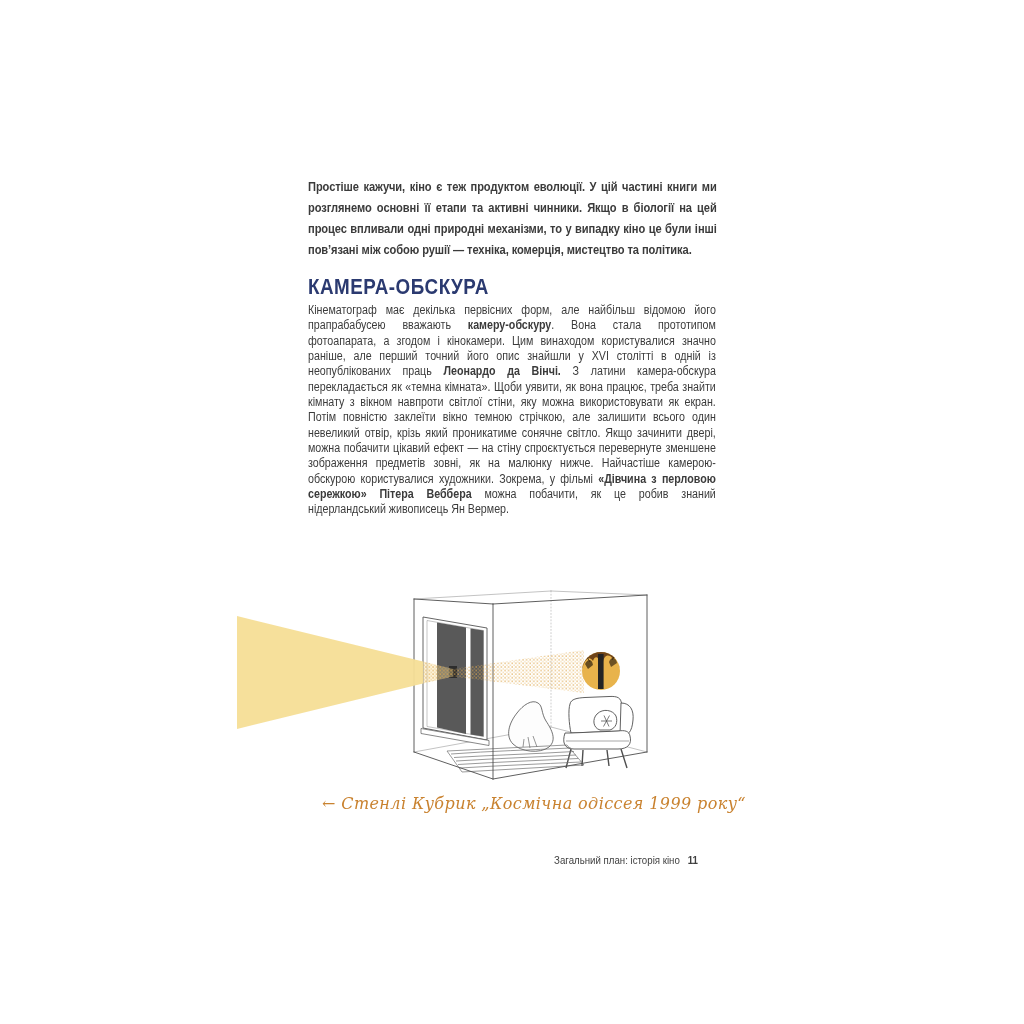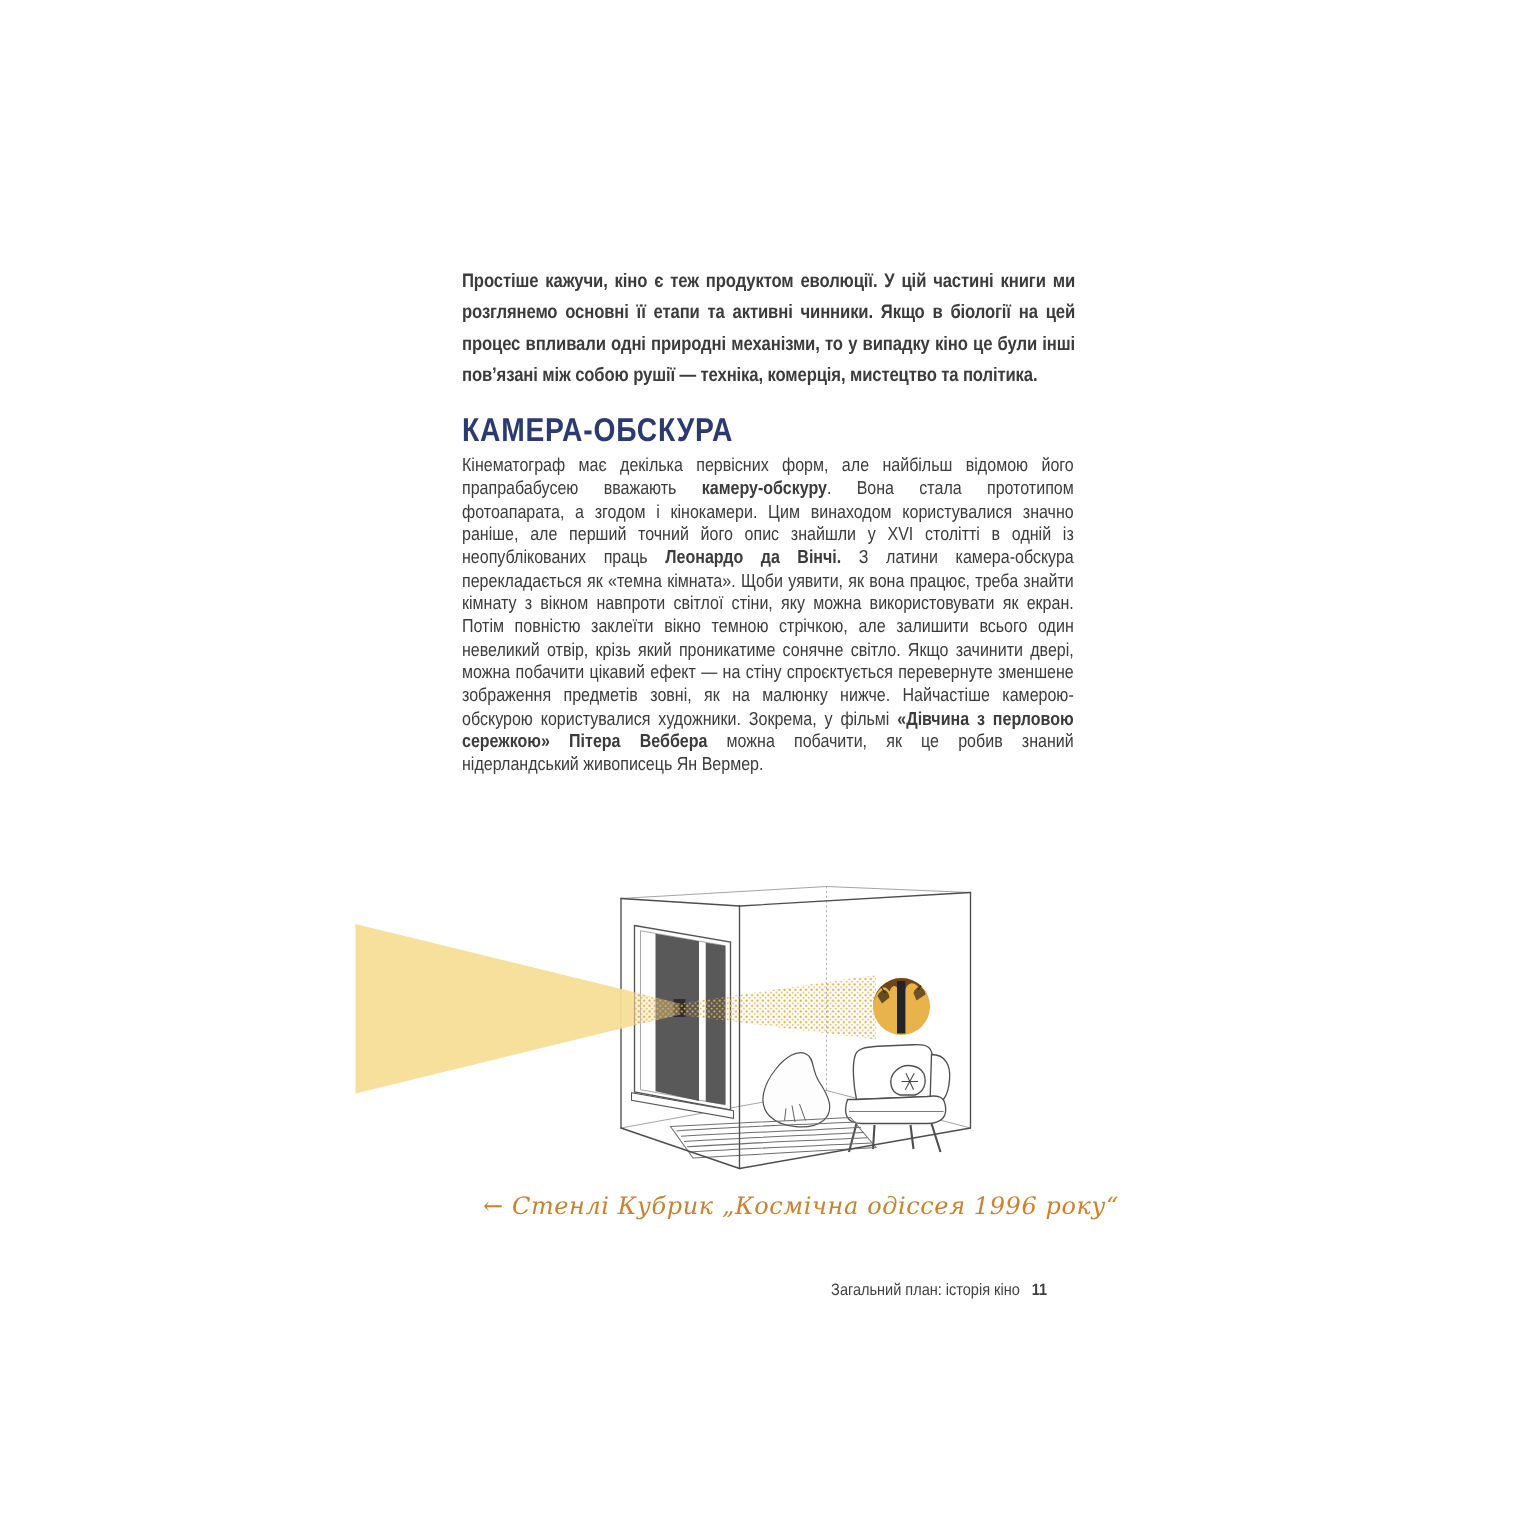--- a/index.html
+++ b/index.html
@@ -121,17 +121,17 @@
   </g>
 
   <g>
     <path d="M423,661.5 L453,669 L453,676.5 L423,683.5 Z" fill="#F6DE96" opacity="0.35" style="fill: rgb(246, 222, 150);"></path>
     <path d="M237,616 L423,661.5 L423,683.5 L237,729 Z" fill="#F6DE96" opacity="0.95" style="fill: rgb(246, 222, 150);"></path>
     <path d="M423,661.5 L453,669 L453,676.5 L423,683.5 Z" fill="url(#dots)"></path>
     <path d="M453,669 L584,650 L584,693 L453,676.5 Z" fill="url(#dots)"></path>
   </g>
 </svg>
 
-<div class="abs caption" style="color: rgb(201, 130, 47);">← Стенлі Кубрик „Космічна одіссея 1996 року“</div>
+<div class="abs caption" style="color: rgb(201, 130, 47);">← Стенлі Кубрик „Космічна одіссея 1999 року“</div>
 
 <div class="abs footer">
   <span>Загальний план: історія кіно</span><span class="pagenum">11</span>
 </div>
 
 </body></html>

